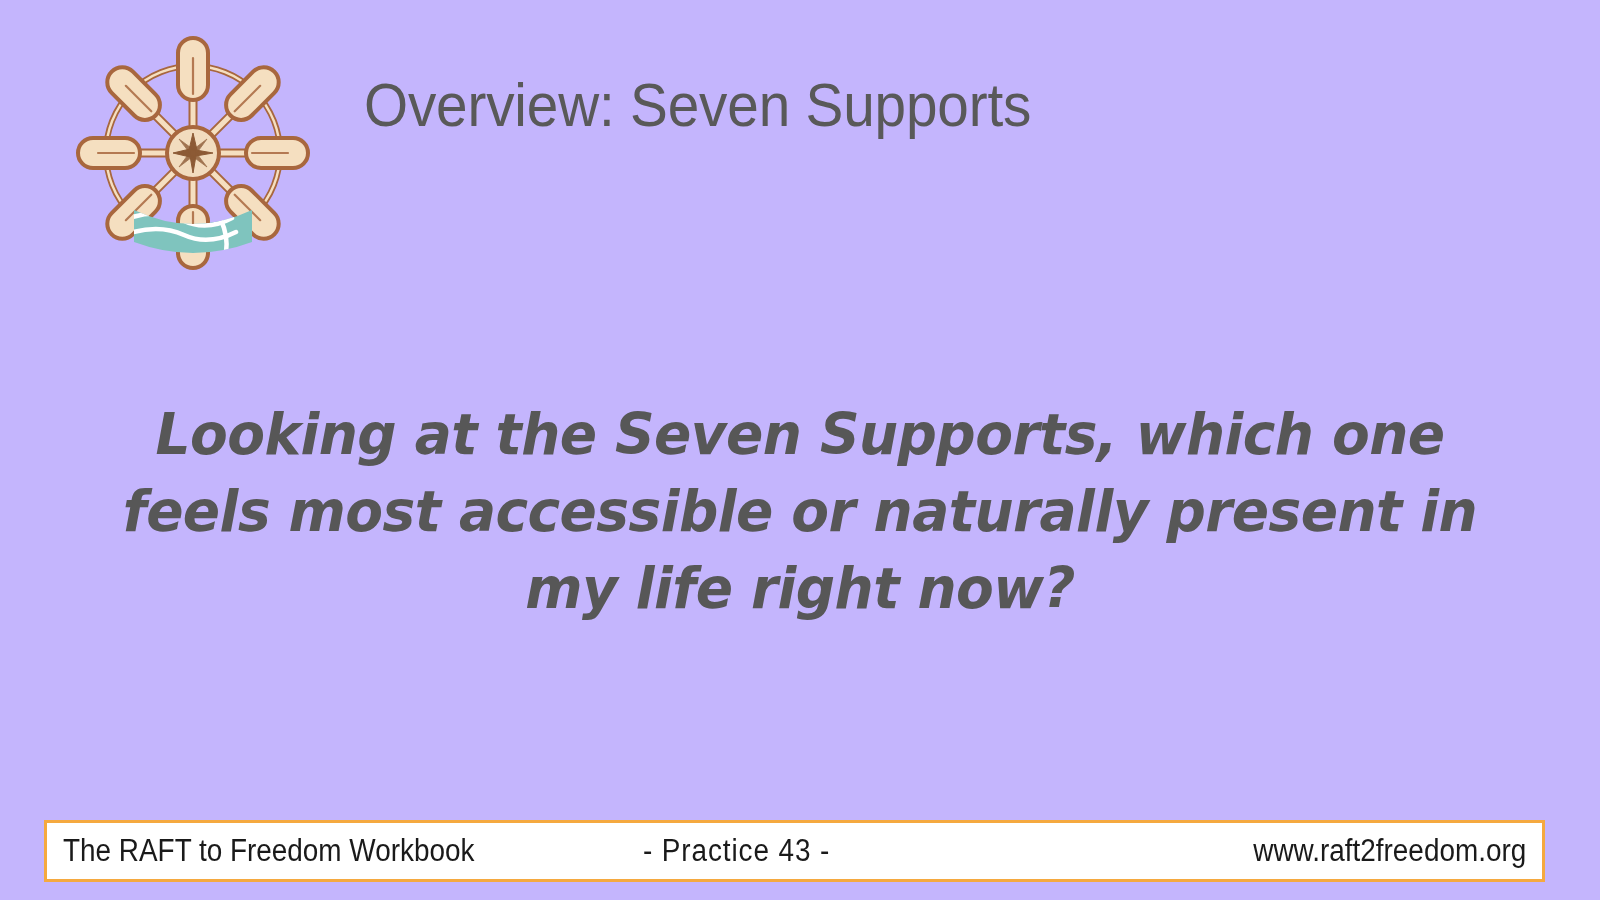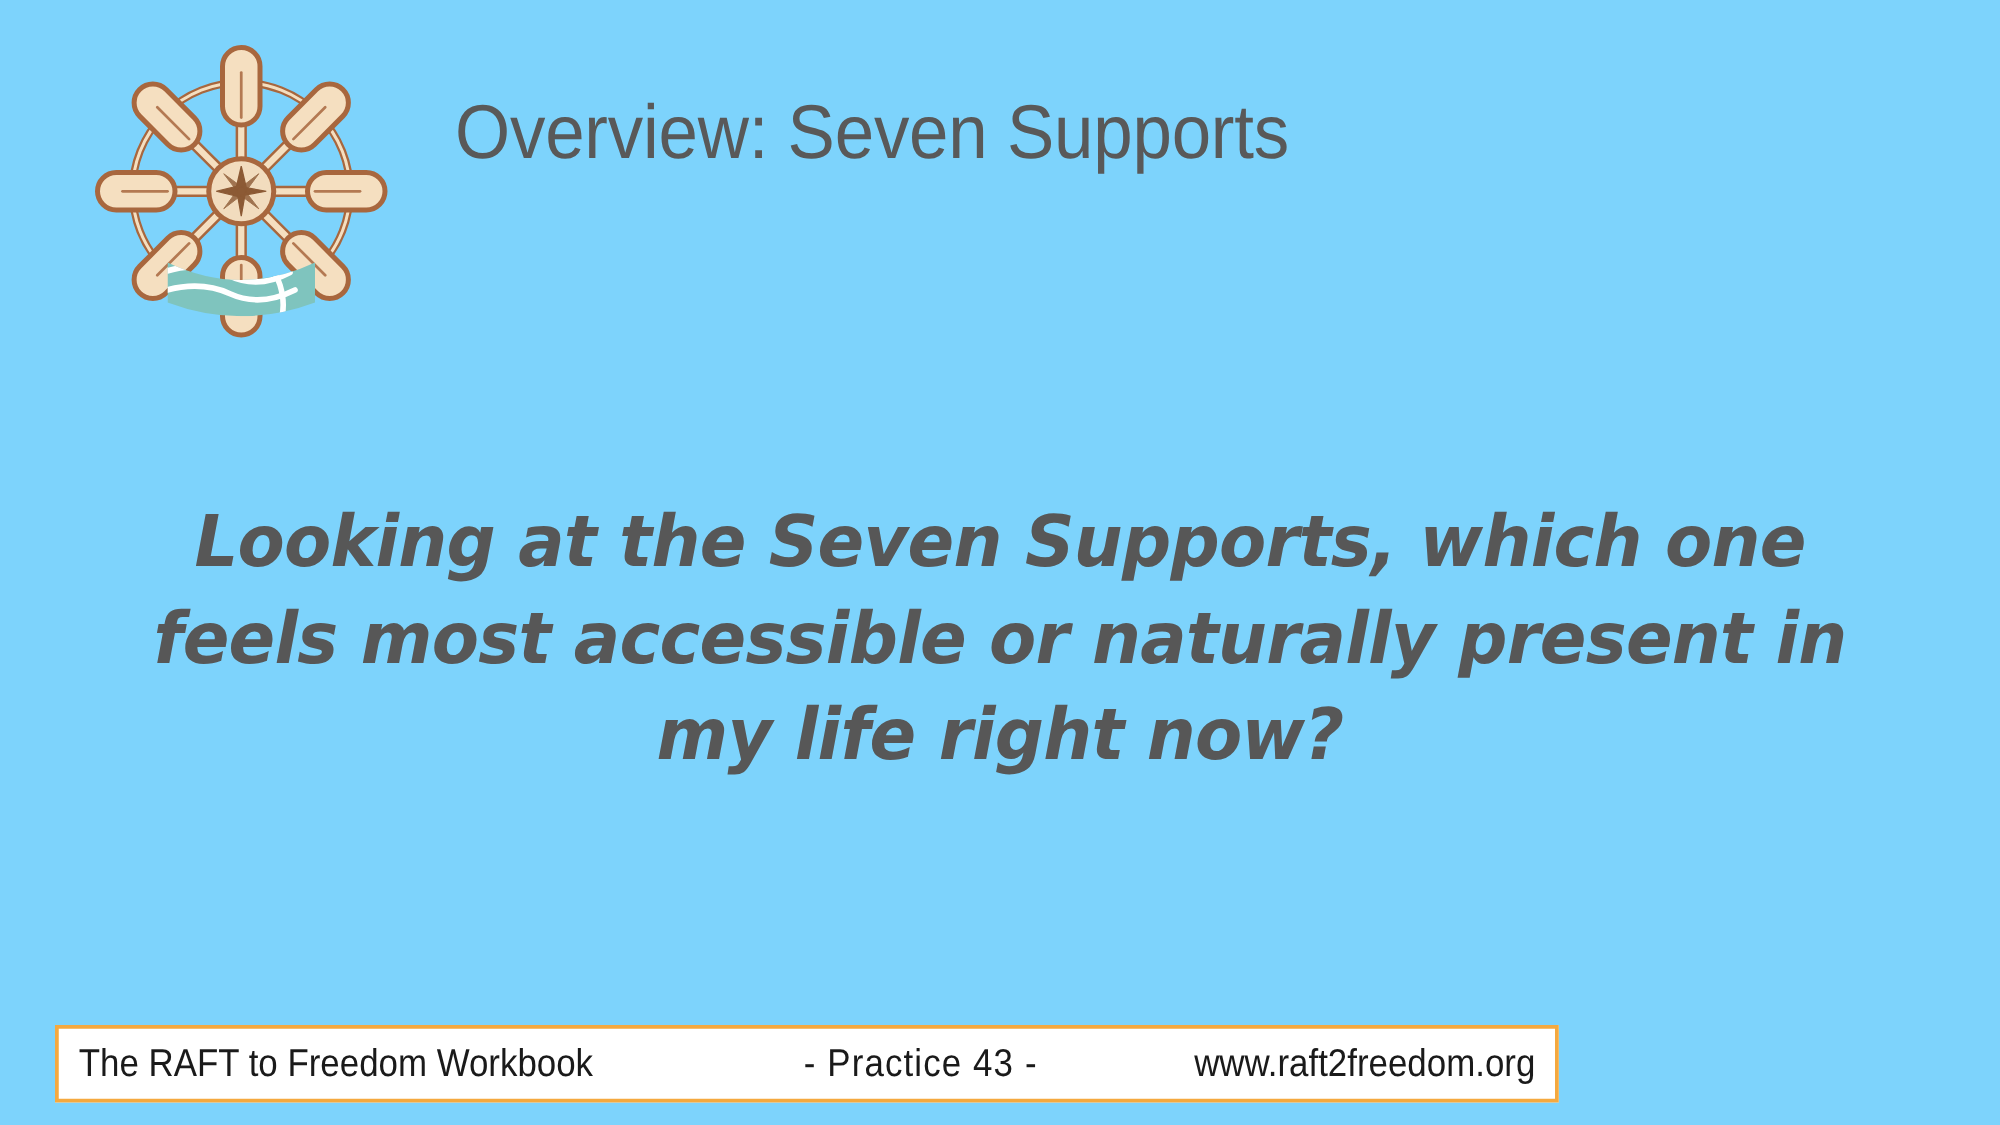--- a/index.html
+++ b/index.html
@@ -7,21 +7,21 @@
     padding: 0;
     background: #ffffff;
   }
   body {
     font-family: "Liberation Sans", sans-serif;
   }
   #slide {
     position: relative;
     width: 1600px;
     height: 900px;
-    background: #7dd3fc;
+    background: #c4b5fd;
     overflow: hidden;
   }
 
   
   #logo {
     position: absolute;
     left: 72px;
     top: 32px;
     width: 242px;
     height: 242px;
@@ -59,21 +59,21 @@
     letter-spacing: -0.6px;
     transform: scaleX(0.965);
     transform-origin: center center;
   }
 
   
   #footer {
     position: absolute;
     left: 44px;
     top: 820px;
-    width: 1203px;
+    width: 1501px;
     height: 62px;
     box-sizing: border-box;
     border: 3px solid #F5A93F;
     background: #ffffff;
     display: flex;
     align-items: center;
   }
   .footer-text {
     font-family: "Liberation Sans Narrow", "Liberation Sans", sans-serif;
     font-size: 31px;

